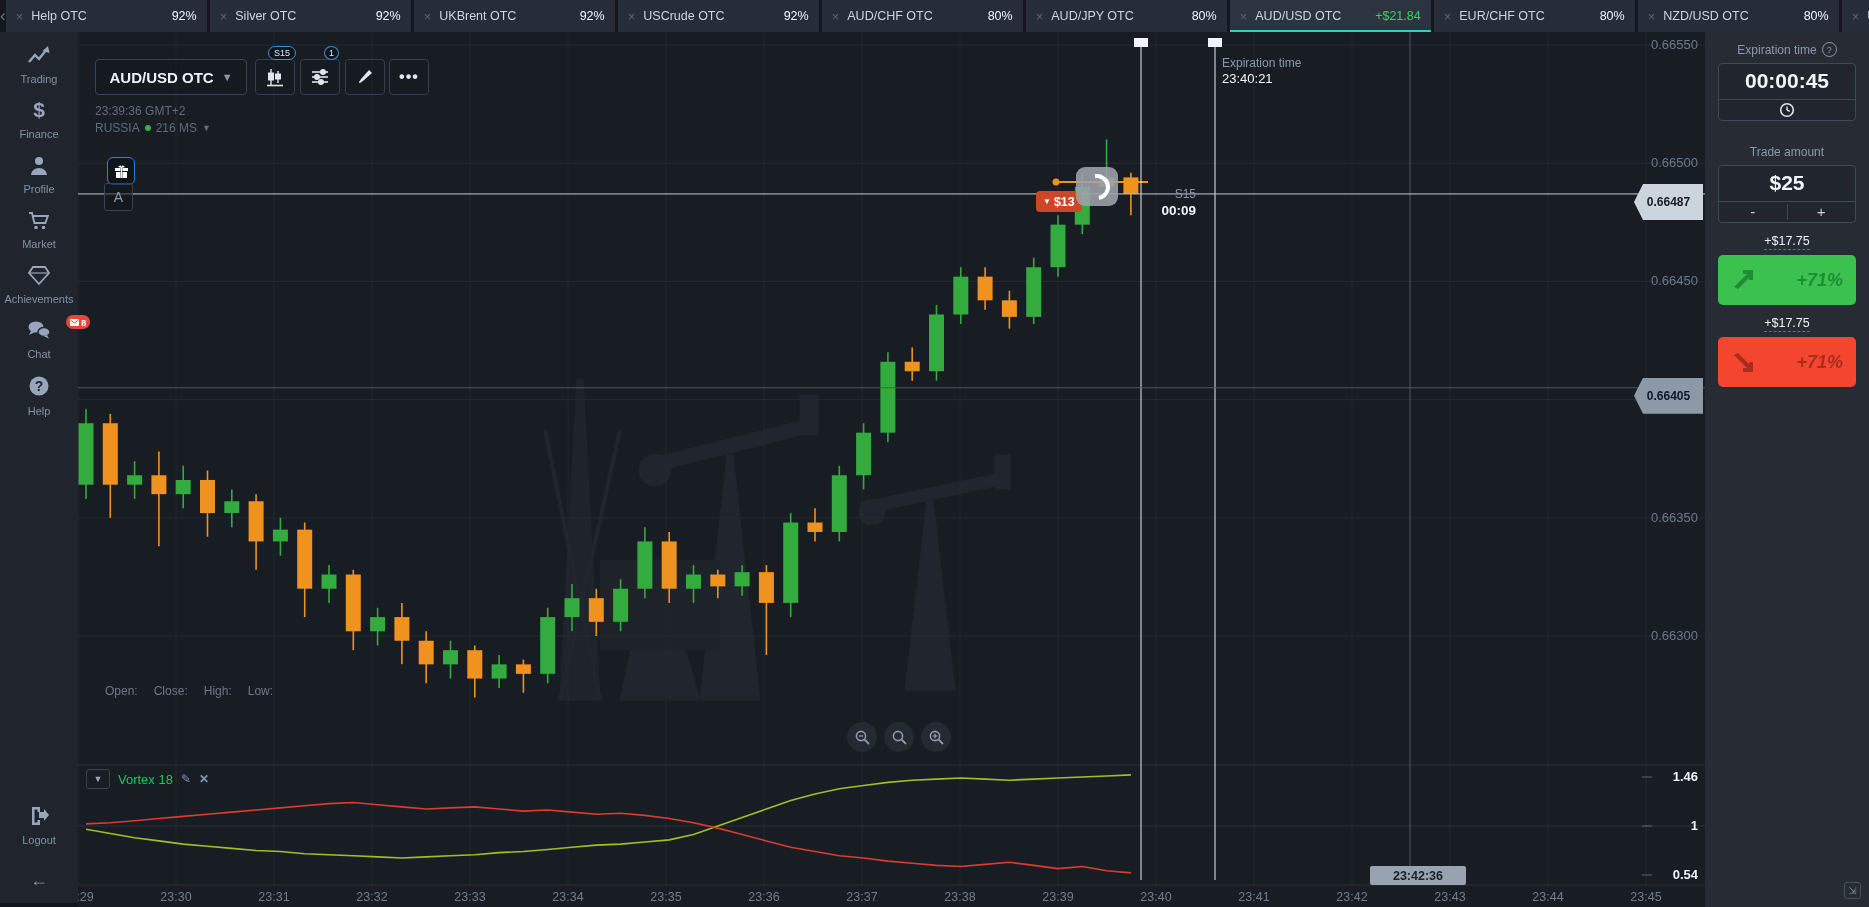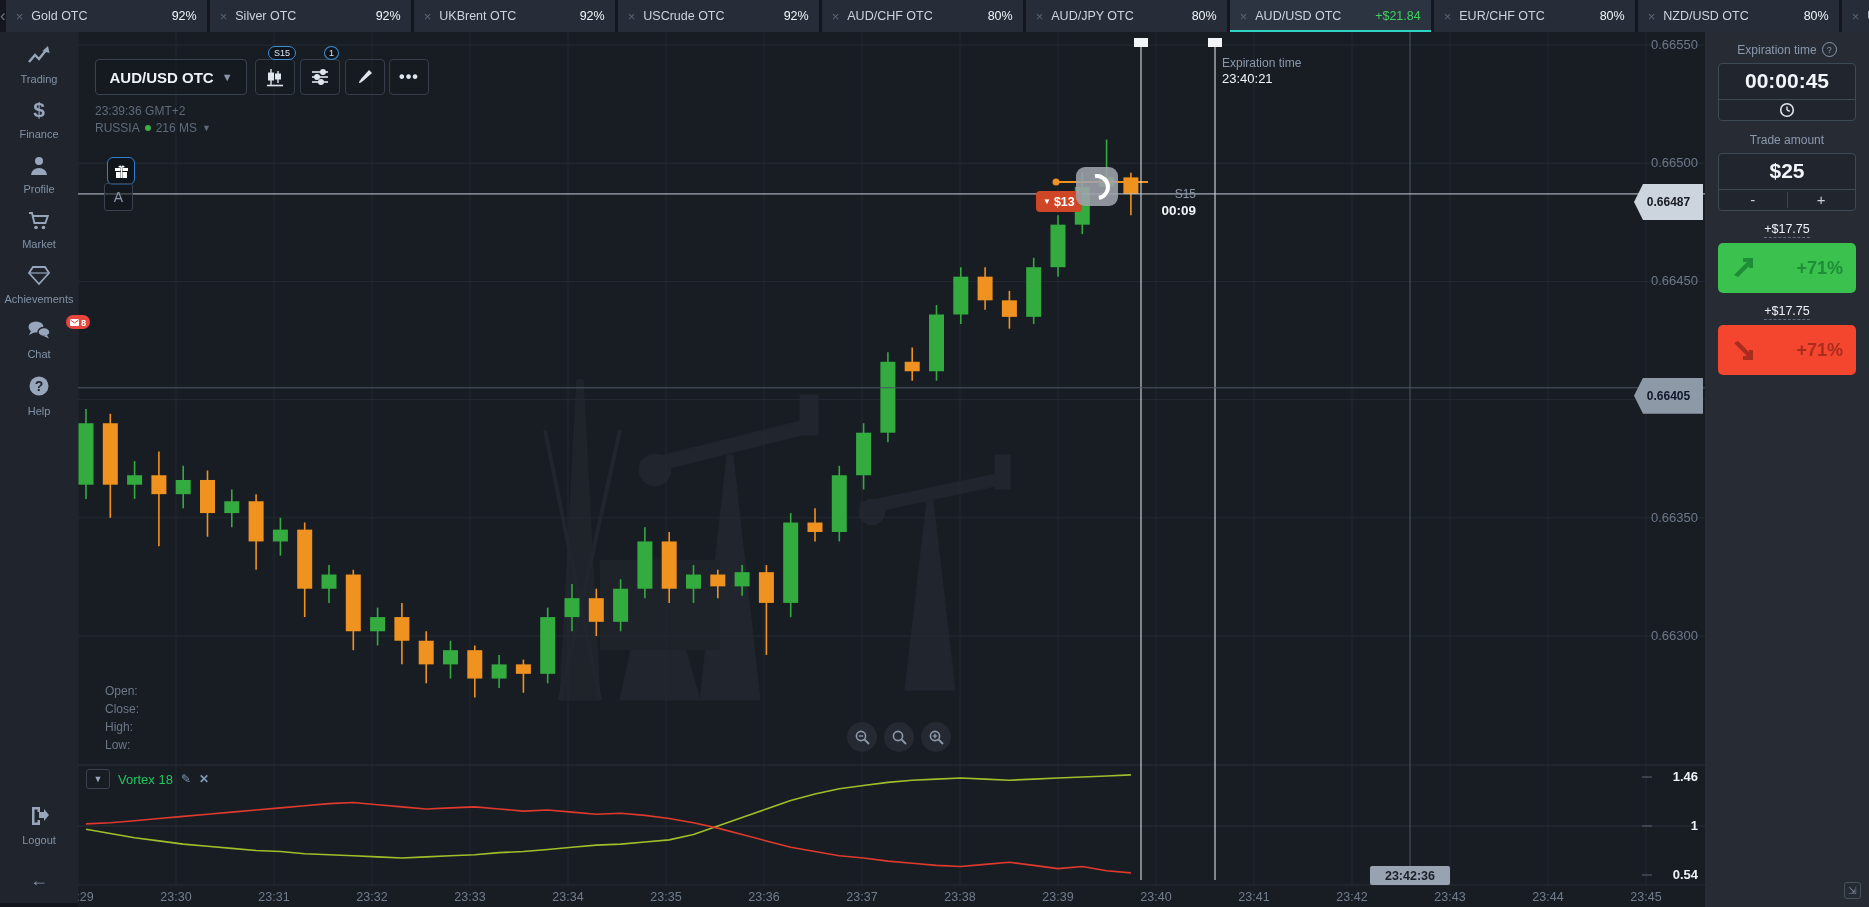--- a/index.html
+++ b/index.html
@@ -38,21 +38,21 @@
   .rp-big{color:#f2f5f9;font-size:21px;font-weight:bold;text-align:center;padding:5px 0 6px}
   .rp-subrow{border-top:1px solid #3e4956;display:flex;align-items:center;justify-content:center;padding:2px 0;cursor:pointer}
   .rp-subrow .half{flex:1;text-align:center;color:#c6cfdb;font-size:15px;line-height:16px;cursor:pointer}
   .rp-subrow .half:first-child{border-right:1px solid #3e4956}
   .payout{color:#eef2f7;font-size:12.5px;text-align:center;margin:11px auto 5px;width:max-content;
           border-bottom:1px dashed #606c80;padding-bottom:1px}
   .trade-btn{height:50px;border-radius:5px;display:flex;align-items:center;justify-content:space-between;
              padding:0 13px;cursor:pointer}
   .btn-call{background:#3ac14e}
   .btn-put{background:#f4452f}
-  .btn-pc{font-weight:bold;font-size:18px;}
+  .btn-pc{font-weight:bold;font-size:18px;font-style:italic}
   .btn-call .btn-pc{color:#1f8c37}
   .btn-put .btn-pc{color:#a92d1d}
   .collapse-ic{position:absolute;right:8px;bottom:8px;width:15px;height:15px;border:1px solid #46535f;border-radius:3px;
                color:#7d8b9c;font-size:10px;display:flex;align-items:center;justify-content:center;cursor:pointer}
 
   
   #chart-wrap{position:absolute;inset:0;z-index:5}
   .ov{position:absolute;z-index:10}
   #symbol-btn{left:95px;top:59px;width:150px;height:34px;border:1px solid #3a4450;border-radius:4px;
               display:flex;align-items:center;justify-content:center;gap:8px;color:#eef2f7;font-size:15px;
@@ -73,35 +73,35 @@
   #trade-badge{left:1036px;top:191px;background:#cf4626;border-radius:4px;height:21px;display:flex;align-items:center;
                gap:3px;padding:0 7px;color:#fff;font-size:12.5px;font-weight:bold}
   #trade-badge .tri{font-size:8px}
   #spinner-box{left:1076px;top:167px;width:42px;height:39px;border-radius:9px;background:rgba(158,163,172,.88);
                display:flex;align-items:center;justify-content:center}
   #spinner{width:18px;height:18px;border-radius:50%;border:4.5px solid transparent;border-top-color:#fff;
            border-right-color:#fff;transform:rotate(35deg);animation:sp 1s linear infinite}
   @keyframes sp{to{transform:rotate(395deg)}}
   #pending-int{left:1130px;top:187px;width:66px;text-align:right;color:#8b97a8;font-size:12px}
   #pending-cd{left:1130px;top:203px;width:66px;text-align:right;color:#f2f5f9;font-size:13.5px;font-weight:bold}
-  #ohlc{left:105px;top:684px;display:flex;flex-direction:column;gap:4px}
+  #ohlc{left:105px;top:684px;display:flex;flex-direction:row;gap:16px}
   #ohlc div{color:#6c7888;font-size:12px}
   .zoom-btn{width:30px;height:30px;border-radius:50%;background:#242932;display:flex;align-items:center;
             justify-content:center;cursor:pointer}
   #zoom-bar{left:847px;top:722px;display:flex;gap:7px}
   #vortex-head{left:86px;top:769px;display:flex;align-items:center;gap:8px}
   #vortex-caret{width:22px;height:18px;border:1px solid #39424e;border-radius:3px;color:#9aa7b8;font-size:9px;
                 display:flex;align-items:center;justify-content:center;cursor:pointer}
   #vortex-title{color:#22c55e;font-size:13px}
   .mini-ic{color:#7f9ab8;font-size:12px;cursor:pointer}
   .price-tag{width:69px;height:36px;display:flex;align-items:center;justify-content:center;font-size:12px;
              font-weight:bold;clip-path:polygon(9px 0,100% 0,100% 100%,9px 100%,0 50%)}
   #cur-price-tag{left:1634px;top:184px;background:#ccd4de;color:#161b22}
   #cross-price-tag{left:1634px;top:378px;background:#8e99a8;color:#0f172a}
-  #cross-time-tag{left:1370px;top:866px;width:80px;height:19px;background:#98a2b0;color:#1a2028;font-size:12.5px;
+  #cross-time-tag{left:1370px;top:866px;width:96px;height:19px;background:#98a2b0;color:#1a2028;font-size:12.5px;
                   font-weight:bold;display:flex;align-items:center;justify-content:center;border-radius:2px}
 </style>
 </head>
 <body>
 
 <div id="chart-wrap">
   <svg id="chart-svg" width="1869" height="907">
     <rect x="78" y="32" width="1627" height="875" fill="#181d24"></rect>
 
     <g fill="#21262e" stroke="#21262e">
@@ -410,21 +410,21 @@
   
   <div class="ov price-tag" id="cur-price-tag" style="top: 183.932px;">0.66487</div>
   <div class="ov price-tag" id="cross-price-tag" style="top: 377.78px;">0.66405</div>
   <div class="ov" id="cross-time-tag">23:42:36</div>
 </div>
 
 <header id="tabbar">
   <div class="chev">‹</div>
 <div class="tab">
       <span class="x">×</span>
-               <span class="lbl">Gold OTC</span>
+               <span class="lbl">Help OTC</span>
                <span class="pct">92%</span>
     </div>
     <div class="tab">
       <span class="x">×</span>
                <span class="lbl">Silver OTC</span>
                <span class="pct">92%</span>
     </div>
     <div class="tab">
       <span class="x">×</span>
                <span class="lbl">UKBrent OTC</span>
@@ -547,21 +547,21 @@
   <div class="rp-box">
     <div class="rp-big">00:00:45</div>
     <div class="rp-subrow">
       <svg width="16" height="16">
         <circle cx="8" cy="8" r="6.3" fill="none" stroke="#dfe6ee" stroke-width="1.6"></circle>
         <line x1="8" y1="8" x2="8" y2="4.4" stroke="#dfe6ee" stroke-width="1.4"></line>
         <line x1="8" y1="8" x2="10.8" y2="9.4" stroke="#dfe6ee" stroke-width="1.4"></line>
       </svg>
     </div>
   </div>
-  <div class="rp-label" style="margin-top:12px">Trade amount</div>
+  <div class="rp-label" style="margin-top:24px">Trade amount</div>
   <div class="rp-box">
     <div class="rp-big">$25</div>
     <div class="rp-subrow">
       <div class="half">-</div>
       <div class="half">+</div>
     </div>
   </div>
   <div class="payout">+$17.75</div>
   <div class="trade-btn btn-call">
     <svg width="26" height="22">

